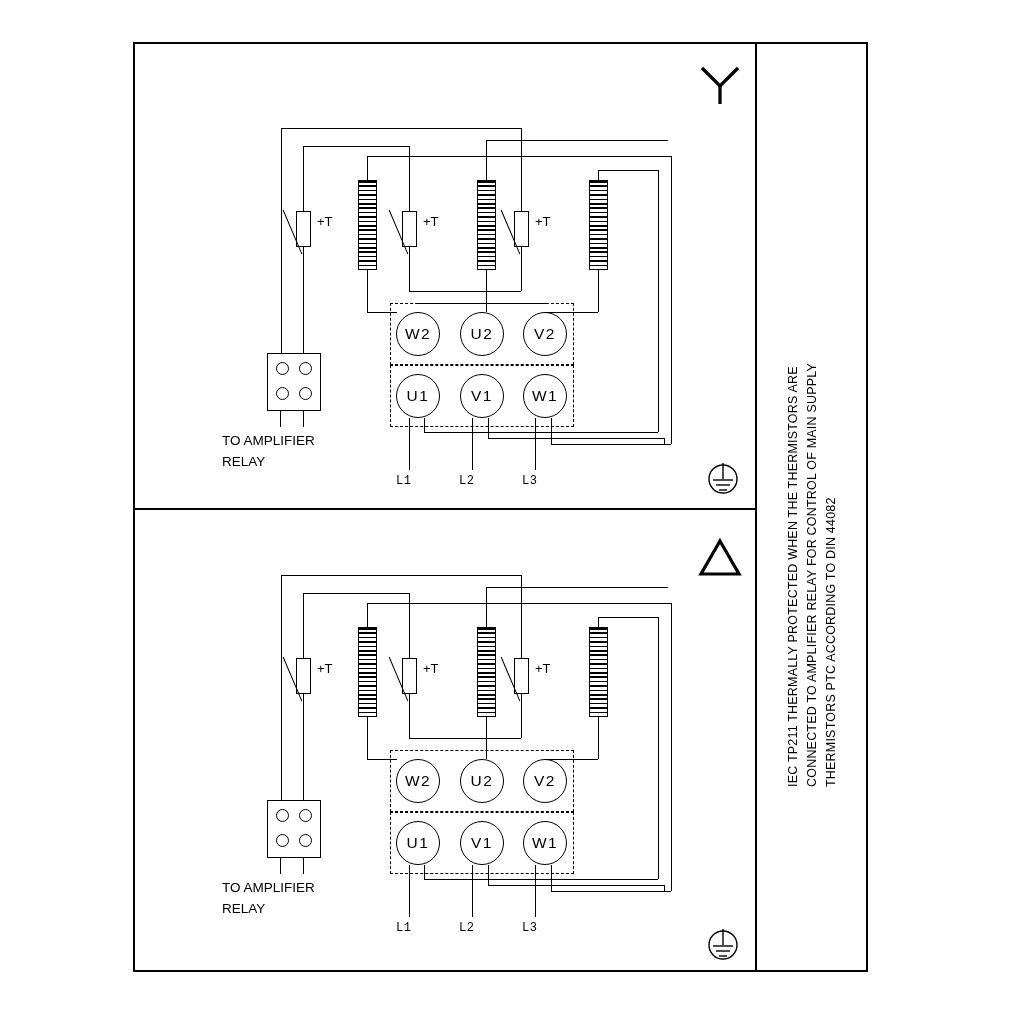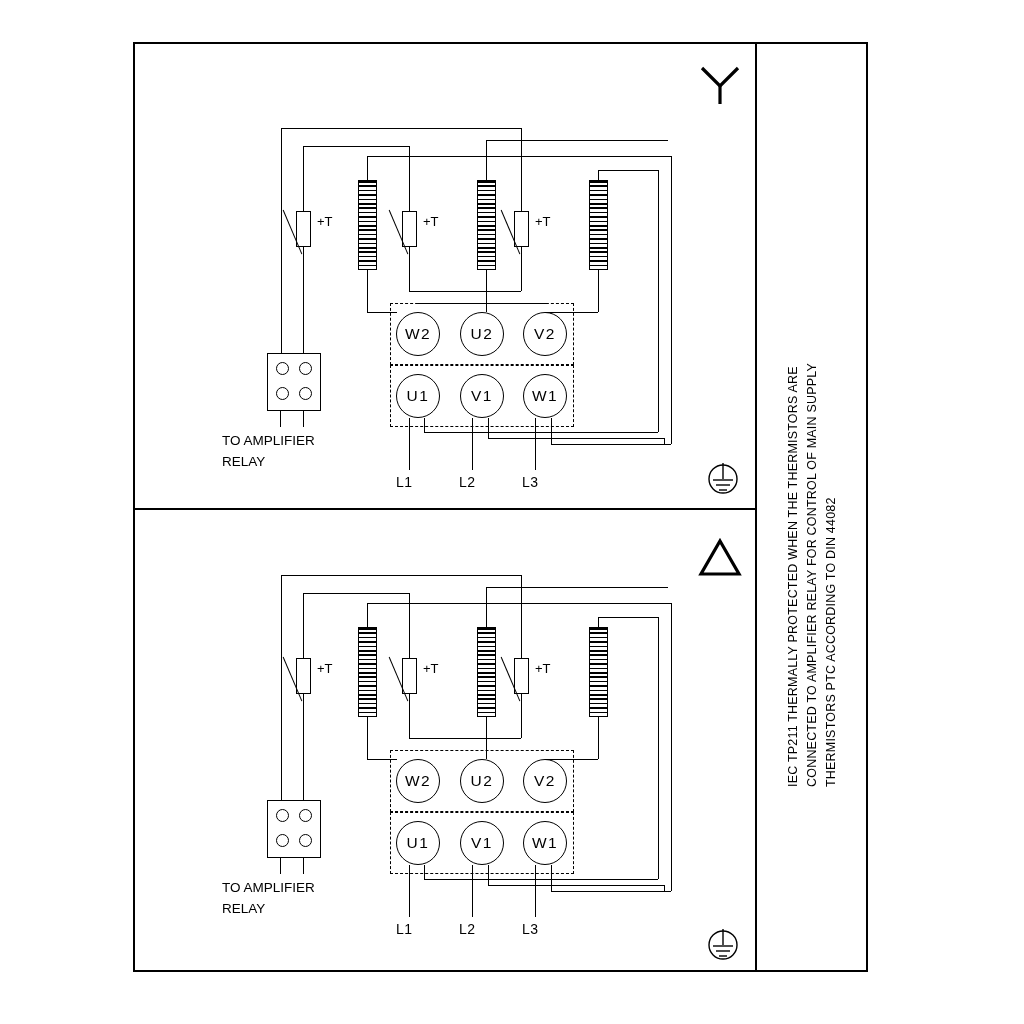--- a/index.html
+++ b/index.html
@@ -142,21 +142,21 @@
   .termblock .t {
     position: absolute;
     width: 11px;
     height: 11px;
     border: 1.3px solid #000;
     border-radius: 50%;
     background: #fff;
   }
 
   .txt { position: absolute; font-size: 13.5px; white-space: nowrap; }
-  .txt-lbl { position: absolute; font-size: 14px; letter-spacing: 0.5px; }
+  .txt-lbl { position: absolute; font-size: 12px; letter-spacing: 0.5px; font-family: Liberation Mono, monospace; }
 
   
   .sym-y { position: absolute; width: 46px; height: 46px; }
   .sym-d { position: absolute; width: 46px; height: 42px; }
   .sym-e { position: absolute; width: 46px; height: 40px; }
 </style>
 </head>
 <body>
 
 <div id="sheet">

